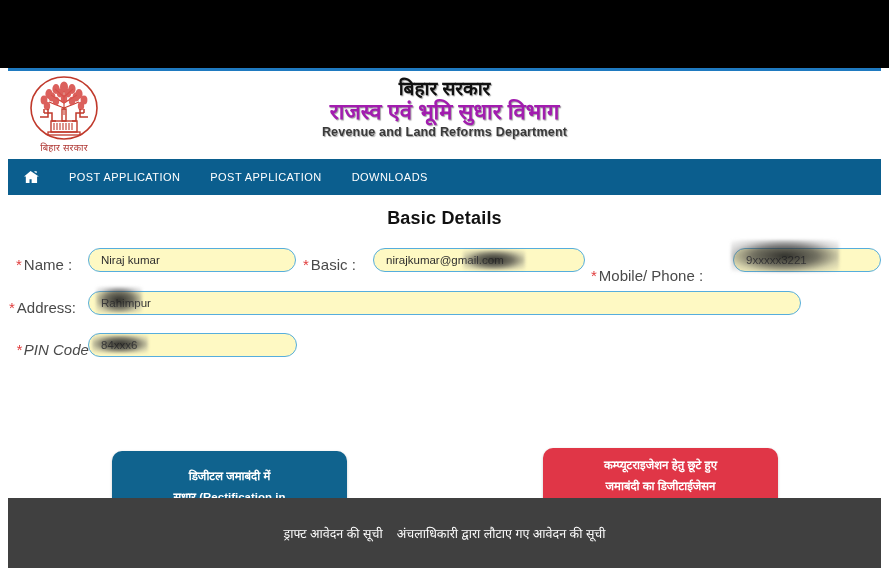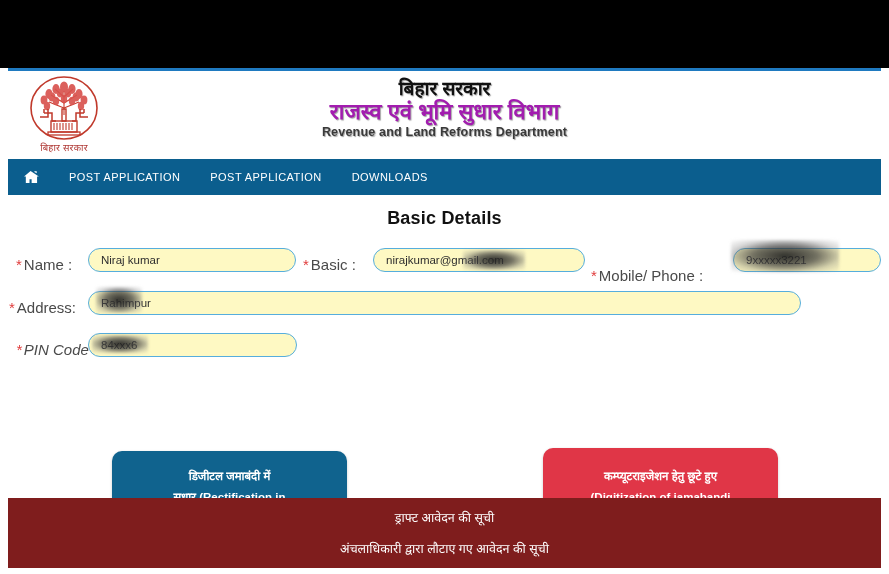--- a/index.html
+++ b/index.html
@@ -133,22 +133,22 @@
     box-shadow: 0 1px 3px rgba(0,0,0,.20);
     font-family: "Liberation Sans", sans-serif;
   }
   .actbtn div { width: 100%; }
   .btn-blue { background: #10638e; }
   .btn-red  { background: #e03647; }
 
   
   .listbanner {
     position: absolute; left: 8px; top: 430px; width: 873px; height: 70px;
-    background: #7f1d1d;
-    display: flex; flex-direction: column;
+    background: #404040;
+    display: flex; flex-direction: row;
     align-items: center; justify-content: center;
     gap: 14px;
   }
   .listlink {
     color: #ffffff; font-size: 12.5px; cursor: pointer;
     font-family: "Liberation Sans", sans-serif;
   }
 
   .sheet-foot {
     position: absolute; left: 0; top: 500px; width: 889px; height: 6px;
@@ -266,20 +266,21 @@
       <span class="smudge" style="left:84px; top:140px; width:56px; height:18px;"></span>
 
       <div class="actbtn btn-blue" style="left:104px; top:256px; width:235px; height:93px;">
         <div>डिजीटल जमाबंदी में</div>
         <div>सुधार  (Rectification in</div>
         <div>digitized Jamabandi)</div>
       </div>
 
       <div class="actbtn btn-red" style="left:535px; top:253px; width:235px; height:98px;">
         <div>कम्प्यूटराइजेशन हेतु छूटे हुए</div>
+        <div>जमाबंदी का डिजीटाईजेसन</div>
         <div>(Digitization of jamabandi</div>
         <div>not available Online)</div>
       </div>
     </div>
 
     <div class="listbanner">
       <span class="listlink">ड्राफ्ट आवेदन की सूची</span>
       <span class="listlink">अंचलाधिकारी द्वारा लौटाए गए आवेदन की सूची</span>
     </div>
 

